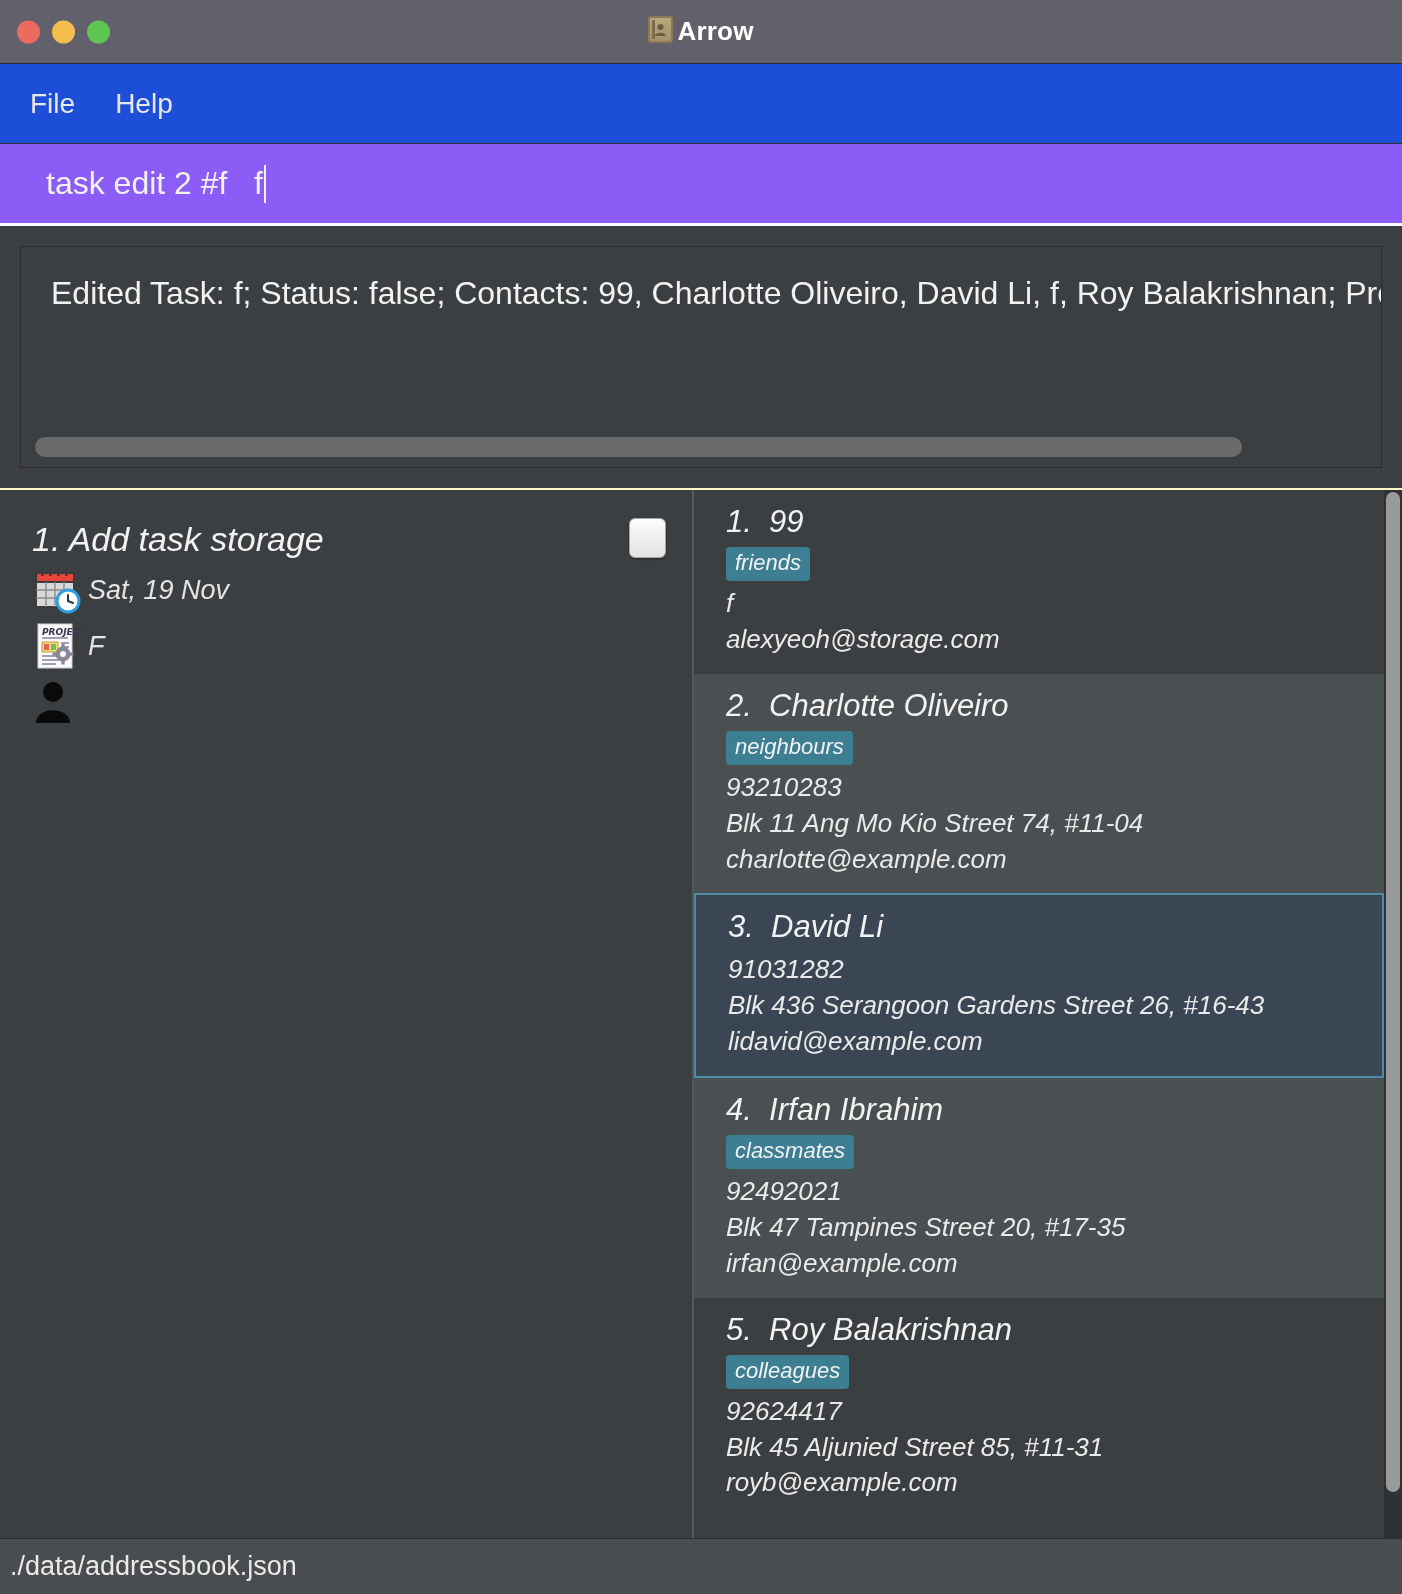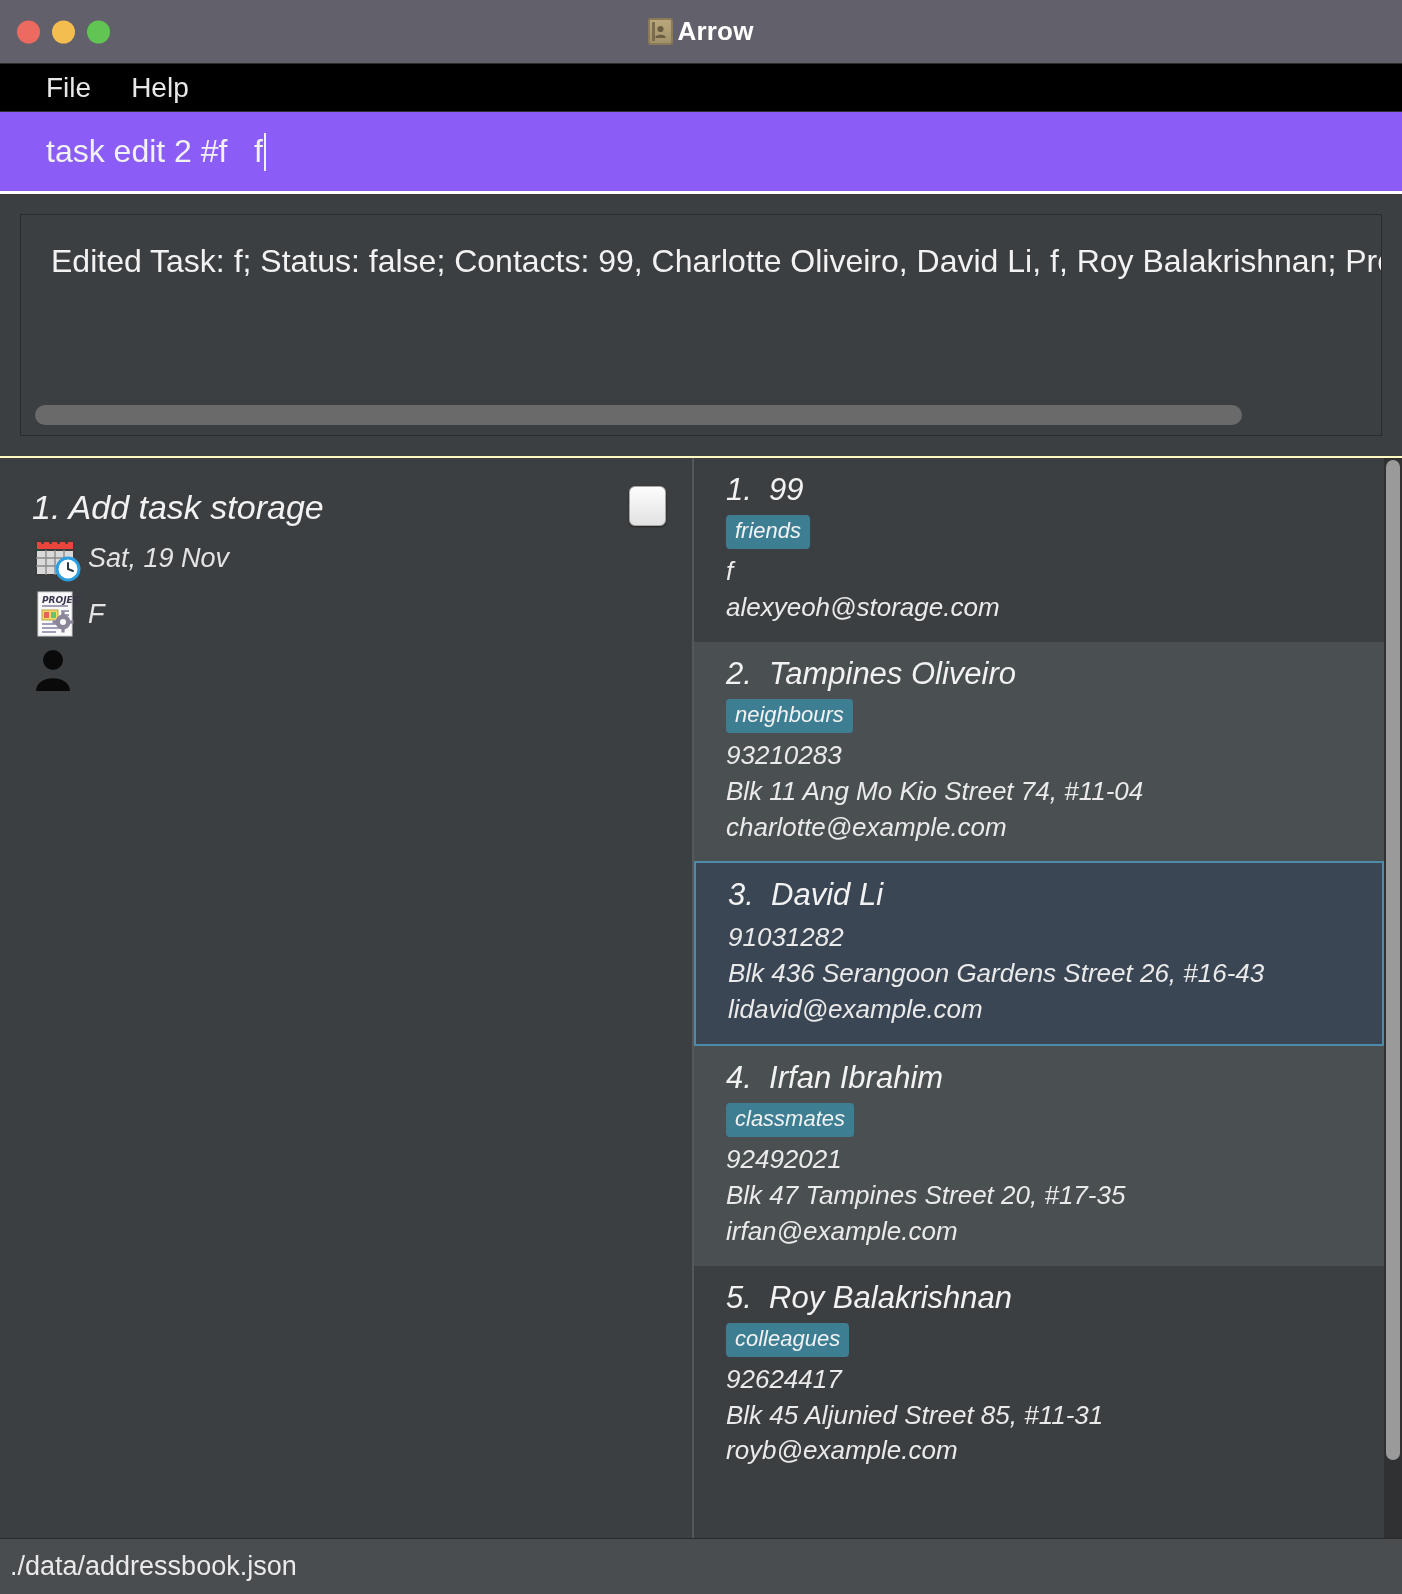--- a/index.html
+++ b/index.html
@@ -27,45 +27,45 @@
   }
   .traffic {
     position: absolute; left: 17px; top: 50%;
     transform: translateY(-50%);
     display: flex; gap: 12px;
   }
   .dot { width: 23px; height: 23px; border-radius: 50%; }
   .dot.red    { background: #ec6a5f; }
   .dot.yellow { background: #f4bd4f; }
   .dot.green  { background: #61c554; }
-  .title-wrap { display: flex; align-items: center; gap: 4px; }
+  .title-wrap { display: flex; gap: 4px; }
   .app-icon {
     width: 25px; height: 27px;
     background: linear-gradient(#b9a87c, #a3916a);
     border: 2px solid #8a7a57;
     border-radius: 3px;
     display: flex; align-items: center; justify-content: center;
     position: relative;
   }
   .app-icon::before {
     content: ""; position: absolute; left: 2px; top: 2px;
     width: 3px; height: 19px; background: #7a6c4c;
   }
   .app-icon svg { display: block; }
   .title-text {
     color: #ffffff; font-size: 26px; font-weight: bold;
     letter-spacing: .2px;
   }
 
   
   .menubar {
-    height: 48px; flex: none;
-    background: #000000;
+    height: 80px; flex: none;
+    background: #1d4ed8;
     display: flex; align-items: center;
-    padding-left: 32px; gap: 12px;
+    padding-left: 16px; gap: 12px;
     border-bottom: 1px solid #2f3133;
   }
   .menu-item {
     color: #e8e8e8; font-size: 28px;
     padding: 6px 14px; border-radius: 3px;
     cursor: default;
   }
 
   
   .commandbox {
@@ -337,21 +337,21 @@
       <div class="contact-list">
 
         <div class="contact odd">
           <div class="contact-name"><span>1.</span>&nbsp; <span>99</span></div>
           <div><span class="tag">friends</span></div>
           <div class="contact-line">f</div>
           <div class="contact-line">alexyeoh@storage.com</div>
         </div>
 
         <div class="contact even">
-          <div class="contact-name"><span>2.</span>&nbsp; <span>Tampines Oliveiro</span></div>
+          <div class="contact-name"><span>2.</span>&nbsp; <span>Charlotte Oliveiro</span></div>
           <div><span class="tag">neighbours</span></div>
           <div class="contact-line">93210283</div>
           <div class="contact-line">Blk 11 Ang Mo Kio Street 74, #11-04</div>
           <div class="contact-line">charlotte@example.com</div>
         </div>
 
         <div class="contact selected">
           <div class="contact-name"><span>3.</span>&nbsp; <span>David Li</span></div>
           <div class="contact-line">91031282</div>
           <div class="contact-line">Blk 436 Serangoon Gardens Street 26, #16-43</div>

